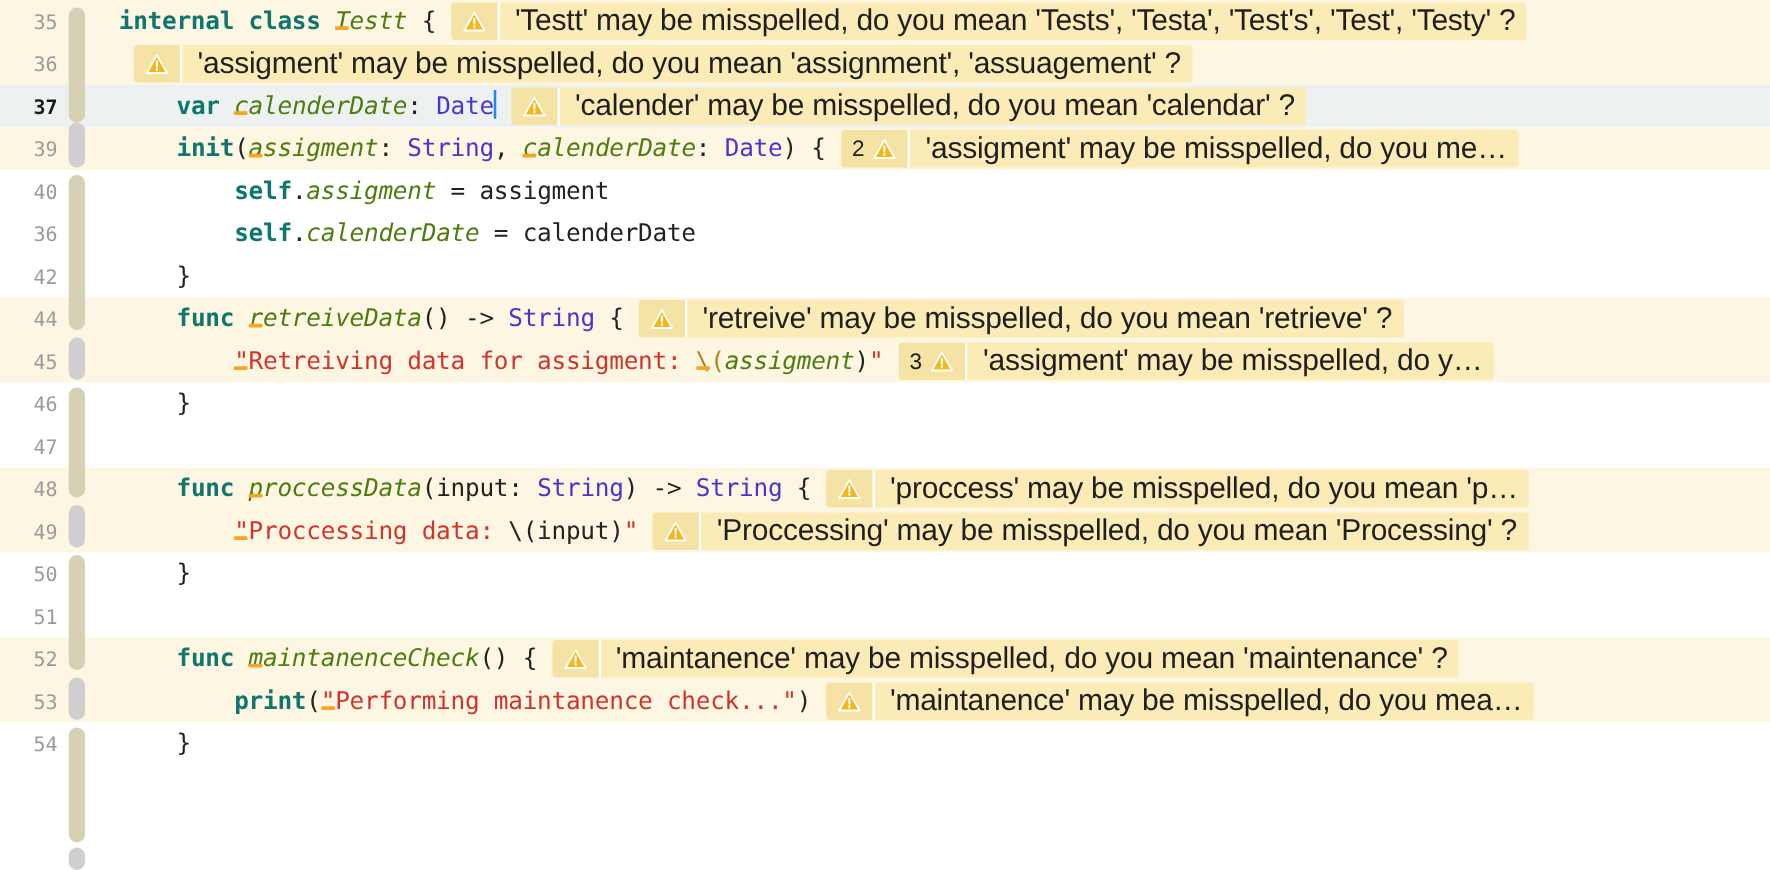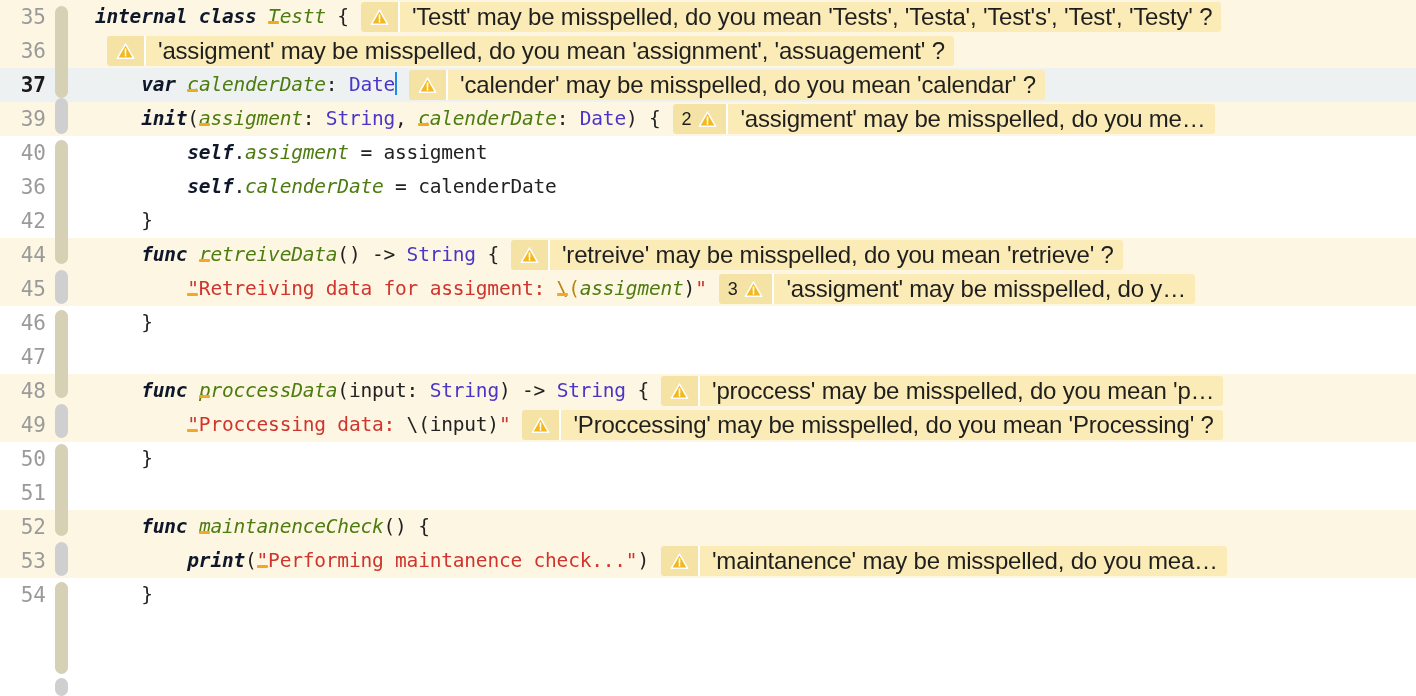--- a/index.html
+++ b/index.html
@@ -31,21 +31,21 @@
 
   
   .gutter {
     flex: 0 0 55px;
     position: relative;
     display: flex;
     align-items: center;
     justify-content: flex-end;
     padding-right: 9px;
     font-family: "DejaVu Sans Mono", "Liberation Mono", monospace;
-    font-size: 21px;
+    font-size: 16px;
     color: #9a9a9a;
     letter-spacing: 0px;
     user-select: none;
     text-align: center;
   }
   .row.current .gutter { color: #1a1a1a; font-weight: bold; }
 
   
   .blockcol {
     flex: 0 0 26px;
@@ -73,21 +73,21 @@
     font-family: "DejaVu Sans Mono", "Liberation Mono", monospace;
     font-size: 19.5px;
     line-height: 34px;
     white-space: pre;
     color: #222222;
     padding-left: 14px;
     letter-spacing: -0.2px;
   }
 
   
-  .kw   { color: #0f172a; font-weight: bold; font-style: italic; }
+  .kw   { color: #0f766e; font-weight: bold; }
   .type { color: #4A35C8; }                       
   .ident{ color: #4d7c0f; font-style: italic; }                       
   .plainTxt { color: #222222; }
   .str  { color: #D0342C; }                       
   .esc  { color: #B7830C; }                       
   .punc { color: #222222; }
 
   .typo { position: relative; }
   .typo::after {
     content: "";
@@ -266,21 +266,24 @@
         <div class="code"><div class="hintwrap"><span class="codetext"><span class="punc">    </span><span class="punc">}</span></span></div></div>
       </div>
       <div class="row plain">
         <div class="gutter">51</div>
         <div class="blockcol"></div>
         <div class="code"><div class="hintwrap"><span class="codetext"></span></div></div>
       </div>
       <div class="row warn">
         <div class="gutter">52</div>
         <div class="blockcol"></div>
-        <div class="code"><div class="hintwrap"><span class="codetext"><span class="punc">    </span><span class="kw">func </span><span class="ident typo">maintanenceCheck</span><span class="punc">() {</span></span></div></div>
+        <div class="code"><div class="hintwrap"><span class="codetext"><span class="punc">    </span><span class="kw">func </span><span class="ident typo">maintanenceCheck</span><span class="punc">() {</span></span><div class="hint"><div class="hint-badge"><svg width="19" height="19" viewBox="0 0 20 20" class="warn-ico">
+                  <path d="M10 2.2 L18.6 17.2 L1.4 17.2 Z" fill="#F5B71B" stroke="#ffffff" stroke-width="1.6" stroke-linejoin="round"></path>
+                  <path d="M10 7.4 L10 11.6 M10 13.6 L10 14.6" stroke="#ffffff" stroke-width="1.8" stroke-linecap="round"></path>
+                </svg></div><div class="hint-msg">'maintanence' may be misspelled, do you mean 'maintenance' ?</div></div></div></div>
       </div>
       <div class="row warn">
         <div class="gutter">53</div>
         <div class="blockcol"></div>
         <div class="code"><div class="hintwrap"><span class="codetext"><span class="punc">        </span><span class="kw">print</span><span class="punc">(</span><span class="str typo">"Performing maintanence check..."</span><span class="punc">)</span></span><div class="hint"><div class="hint-badge"><svg width="19" height="19" viewBox="0 0 20 20" class="warn-ico">
                   <path d="M10 2.2 L18.6 17.2 L1.4 17.2 Z" fill="#F5B71B" stroke="#ffffff" stroke-width="1.6" stroke-linejoin="round"></path>
                   <path d="M10 7.4 L10 11.6 M10 13.6 L10 14.6" stroke="#ffffff" stroke-width="1.8" stroke-linecap="round"></path>
                 </svg></div><div class="hint-msg">'maintanence' may be misspelled, do you mea…</div></div></div></div>
       </div>
       <div class="row plain">

